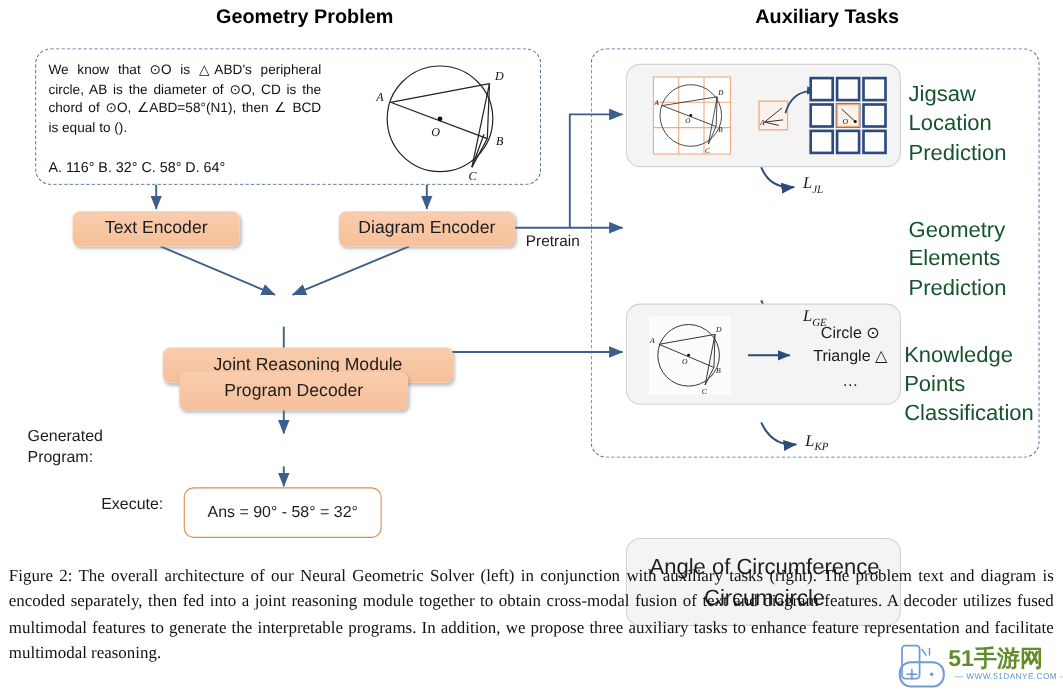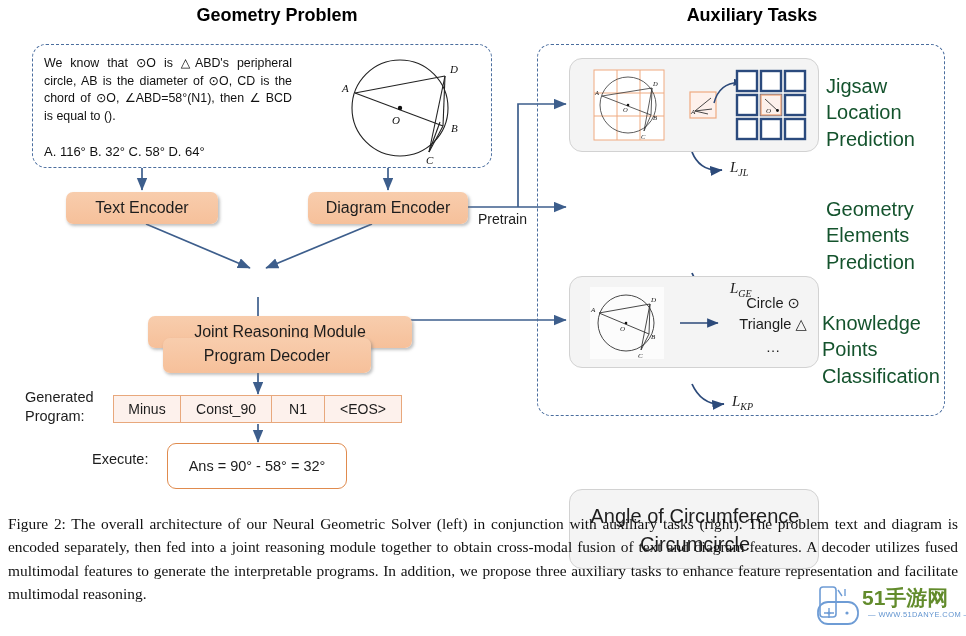--- a/index.html
+++ b/index.html
@@ -168,26 +168,20 @@
     <span>Program Decoder</span>
   </div>
 
   <div class="abs pretrain-lbl" style="left:478px;top:211px;">Pretrain</div>
 
   <div class="abs side-label" style="left:25px;top:388px;width:95px;text-align:left;">
     <div>Generated</div>
     <div>Program:</div>
   </div>
 
-  <div class="abs prog-row" style="left:113px;top:395px;width:290px;">
-    <div class="prog-cell" style="width:68px;">Minus</div>
-    <div class="prog-cell" style="width:92px;">Const_90</div>
-    <div class="prog-cell" style="width:54px;">N1</div>
-    <div class="prog-cell" style="width:78px;">&lt;EOS&gt;</div>
-  </div>
 
   <div class="abs side-label" style="left:92px;top:450px;">Execute:</div>
   <div class="abs exec-box" style="left:167px;top:443px;width:180px;height:46px;">
     <span>Ans = 90° - 58° = 32°</span>
   </div>
 
   <div class="abs dash-box" style="left:537px;top:44px;width:408px;height:372px;"></div>
 
   <div class="abs task-card" style="left:569px;top:58px;width:250px;height:94px;">
 

